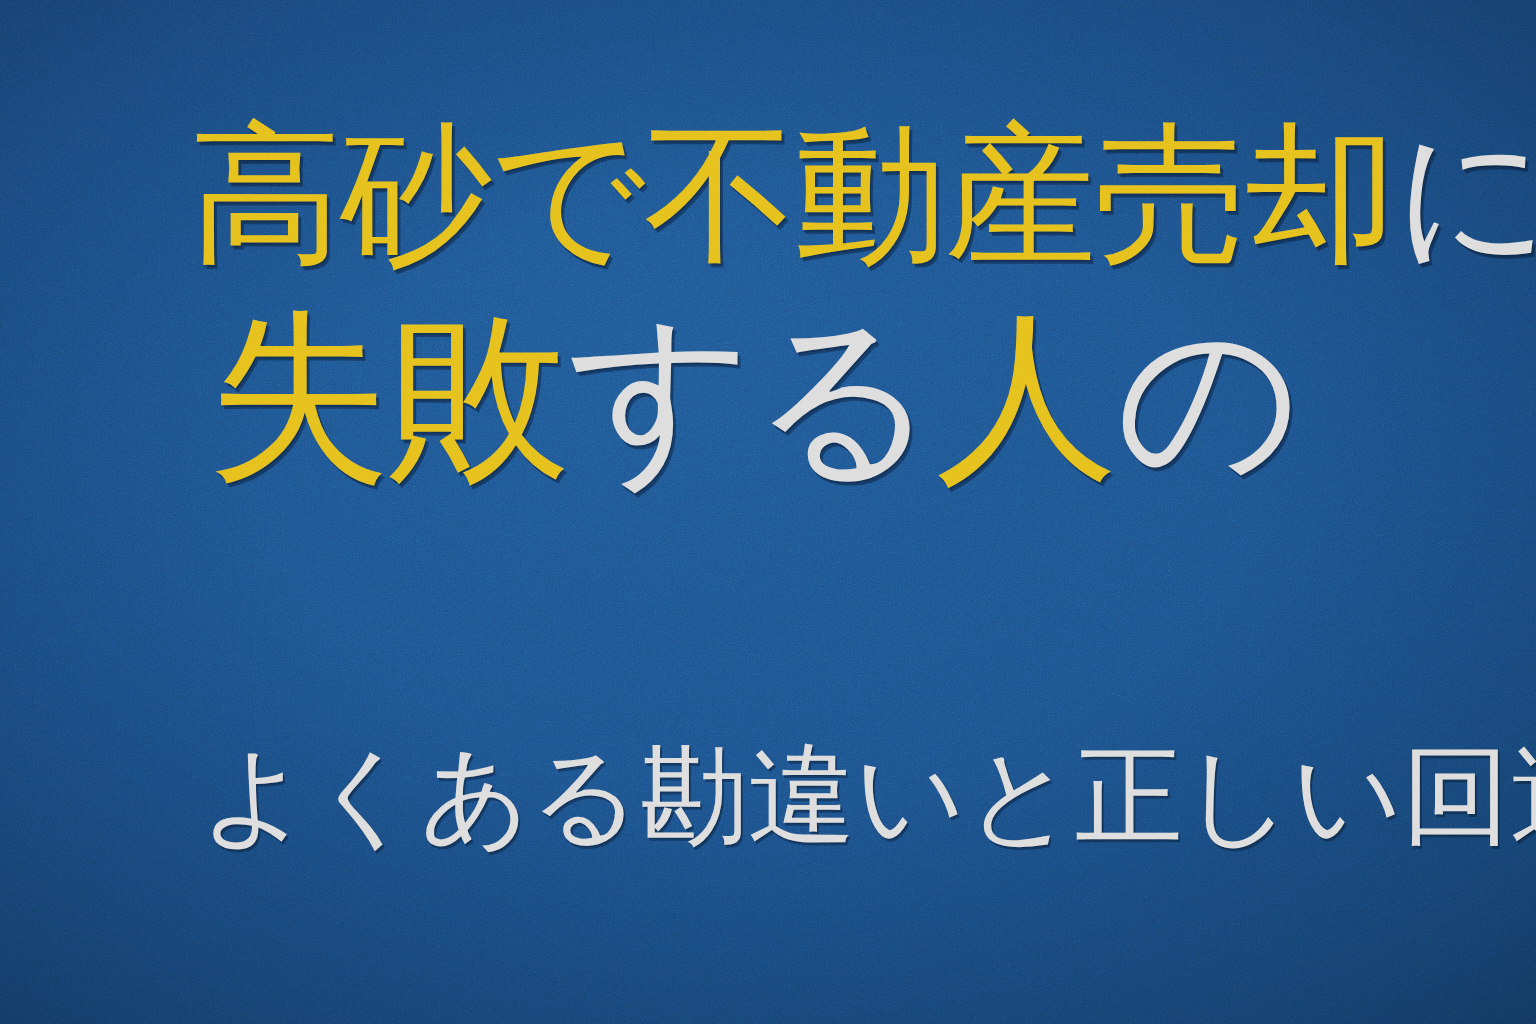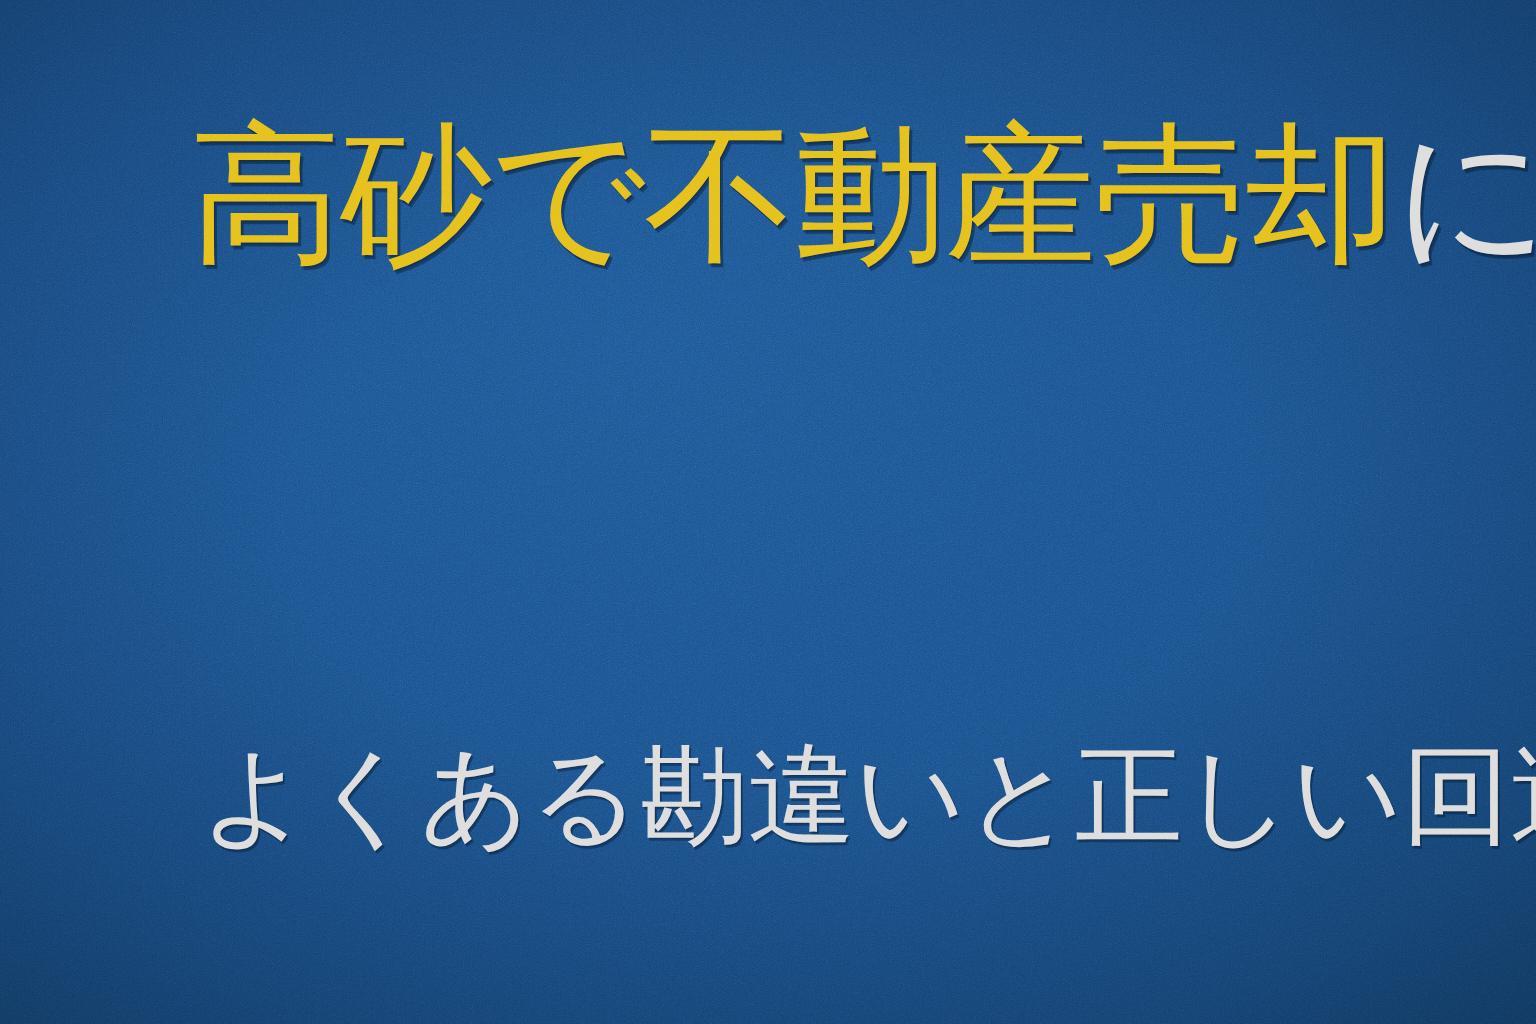--- a/index.html
+++ b/index.html
@@ -105,20 +105,23 @@
   </svg>
 
   <div class="bg-vignette"></div>
 
   <div class="headline-block">
 
     <div class="line line-1">
       <span class="seg y">高砂で不動産売却</span><span class="seg w">に</span>
     </div>
 
+    <div class="line line-2">
+      <span class="seg y">失敗</span><span class="seg w">する</span><span class="seg y">人</span><span class="seg w">の</span>
+    </div>
 
 
     <div class="line line-4">
       <span class="seg w">よくある勘違いと正しい回避策</span>
     </div>
 
   </div>
 
   <svg class="grain-mask" width="1536" height="1024" aria-hidden="true">
     <filter id="grainFilter2">

